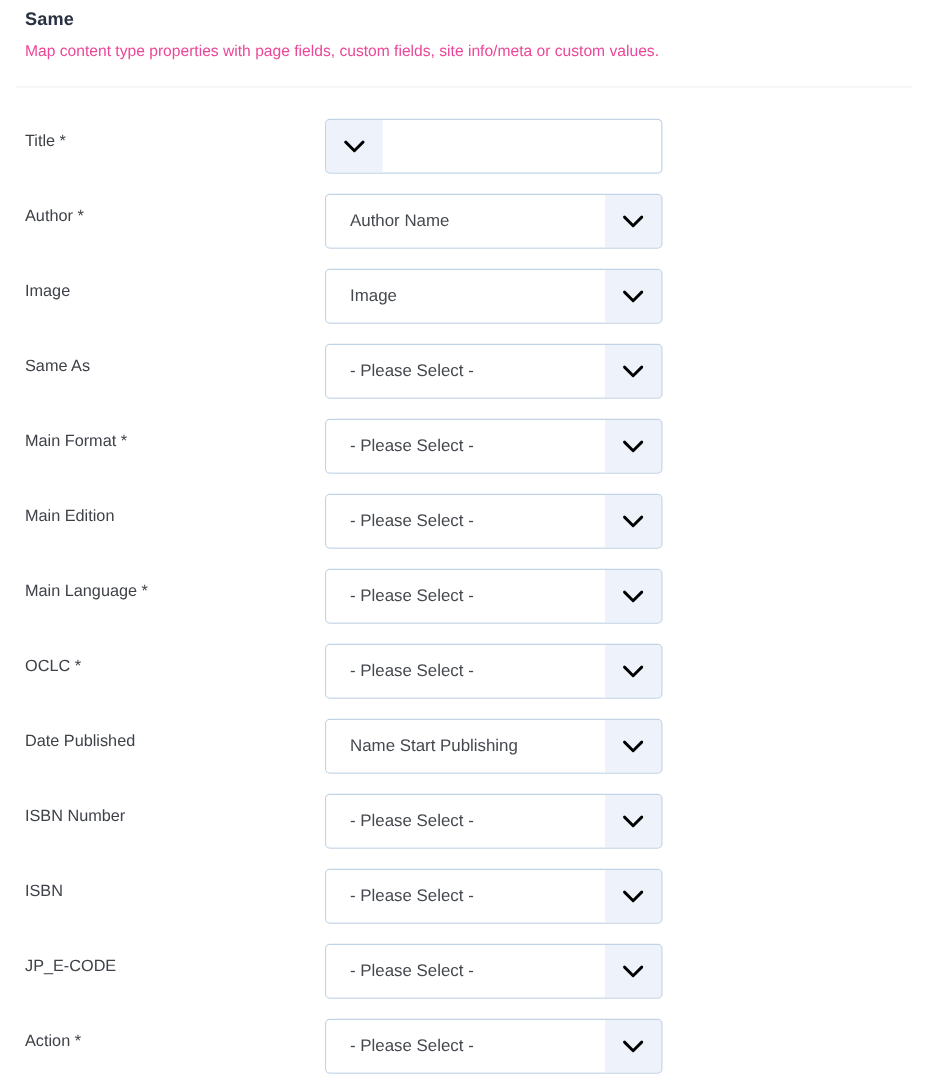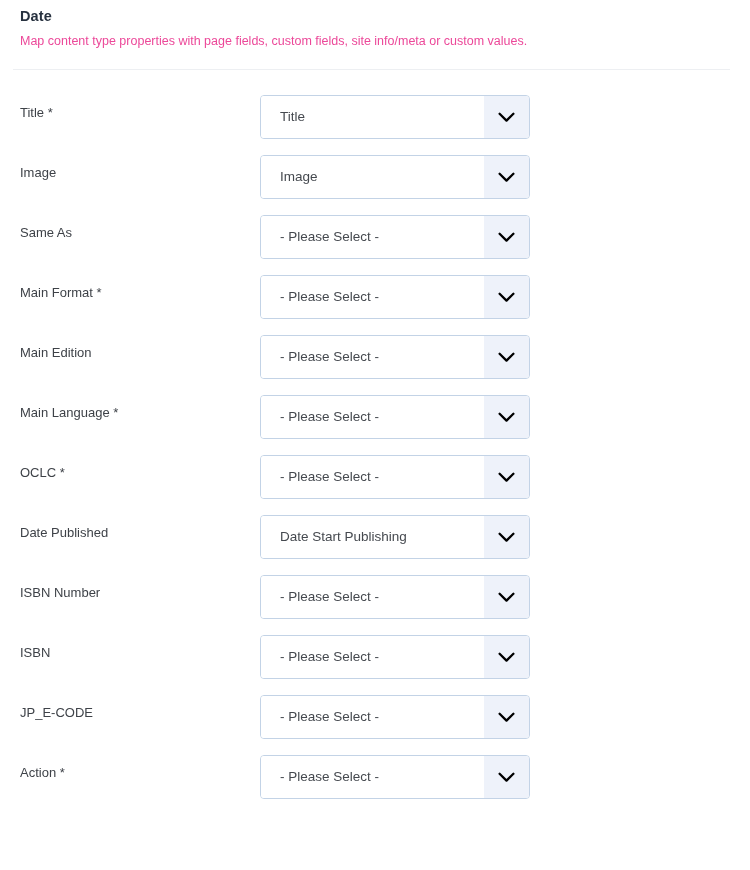--- a/index.html
+++ b/index.html
@@ -103,31 +103,41 @@
   .select-arrow svg {
     display: block;
   }
 </style>
 </head>
 <body>
 
 <div class="panel">
 
   <div class="panel-header">
-    <h1 class="panel-title">Date</h1>
+    <h1 class="panel-title">Same</h1>
     <p class="panel-subtitle">Map content type properties with page fields, custom fields, site info/meta or custom values.</p>
   </div>
 
   <hr class="panel-divider">
 
   <div class="form-rows">
       <div class="form-row">
         <div class="field-label">Title *</div>
         <div class="select-control">
-          <div class="select-value">Title</div>
+          <div class="select-arrow">
+            <svg width="17" height="11" viewBox="0 0 17 11" aria-hidden="true">
+              <path d="M1.6 1.7 L8.5 8.6 L15.4 1.7" fill="none" stroke="#000000" stroke-width="2.3" stroke-linecap="round" stroke-linejoin="round"></path>
+            </svg>
+          </div>
+        </div>
+      </div>
+      <div class="form-row">
+        <div class="field-label">Author *</div>
+        <div class="select-control">
+          <div class="select-value">Author Name</div>
           <div class="select-arrow">
             <svg width="17" height="11" viewBox="0 0 17 11" aria-hidden="true">
               <path d="M1.6 1.7 L8.5 8.6 L15.4 1.7" fill="none" stroke="#000000" stroke-width="2.3" stroke-linecap="round" stroke-linejoin="round"></path>
             </svg>
           </div>
         </div>
       </div>
       <div class="form-row">
         <div class="field-label">Image</div>
         <div class="select-control">
@@ -190,21 +200,21 @@
           <div class="select-arrow">
             <svg width="17" height="11" viewBox="0 0 17 11" aria-hidden="true">
               <path d="M1.6 1.7 L8.5 8.6 L15.4 1.7" fill="none" stroke="#000000" stroke-width="2.3" stroke-linecap="round" stroke-linejoin="round"></path>
             </svg>
           </div>
         </div>
       </div>
       <div class="form-row">
         <div class="field-label">Date Published</div>
         <div class="select-control">
-          <div class="select-value">Date Start Publishing</div>
+          <div class="select-value">Name Start Publishing</div>
           <div class="select-arrow">
             <svg width="17" height="11" viewBox="0 0 17 11" aria-hidden="true">
               <path d="M1.6 1.7 L8.5 8.6 L15.4 1.7" fill="none" stroke="#000000" stroke-width="2.3" stroke-linecap="round" stroke-linejoin="round"></path>
             </svg>
           </div>
         </div>
       </div>
       <div class="form-row">
         <div class="field-label">ISBN Number</div>
         <div class="select-control">

